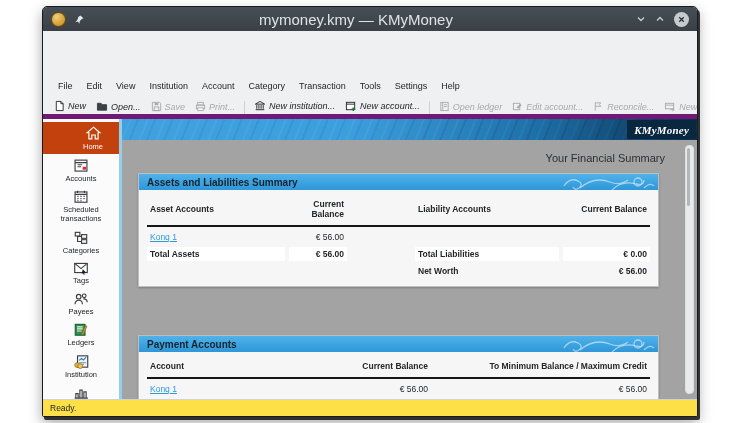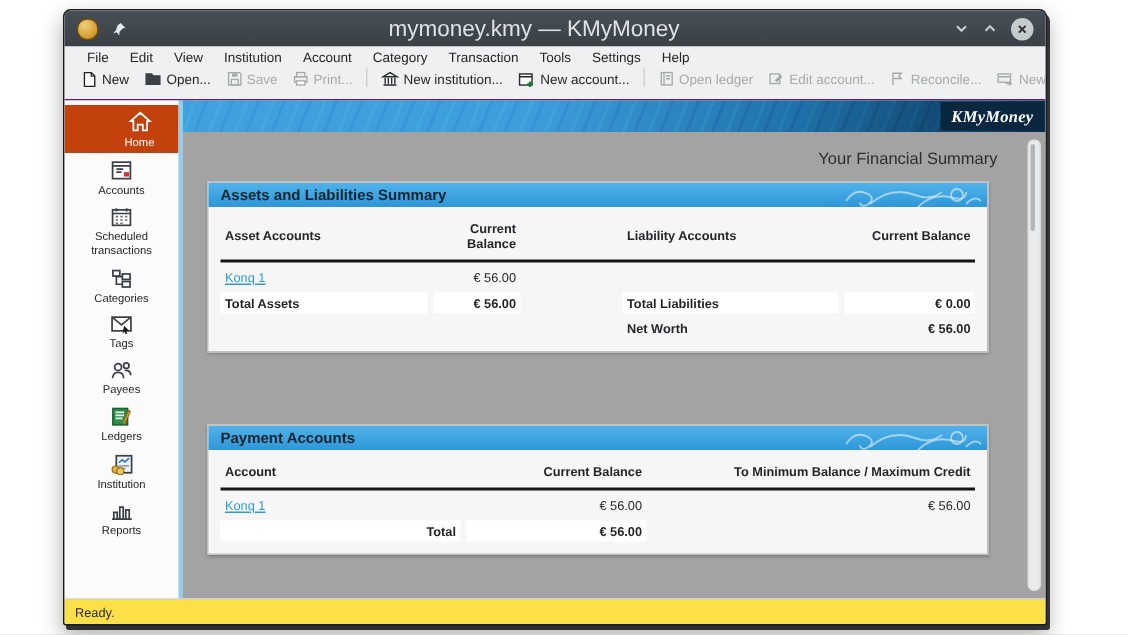--- a/index.html
+++ b/index.html
@@ -16,25 +16,25 @@
   
   .titlebar{height:24px;background:linear-gradient(#474e55,#3a4046);display:flex;align-items:center;
     padding:0 8px;color:#d9dcdf;flex:0 0 auto;}
   .titlebar .appicon{width:13px;height:13px;border-radius:50%;
     background:radial-gradient(circle at 35% 30%,#f0cf7a,#d19a2e 70%,#8a5f14);border:1px solid #6b4c10;}
   .titlebar .pin{margin-left:8px;display:flex;}
   .titlebar .title{flex:1;text-align:center;font-size:15px;color:#dfe3e6;white-space:nowrap;overflow:hidden;}
   .winbtn{display:flex;align-items:center;justify-content:center;margin-left:9px;color:#c7ccd0;}
   .winbtn.close{width:15px;height:15px;border-radius:50%;background:#c6cbce;color:#2c3134;}
   
-  .menubar{height:14px;background:#eff0f1;display:flex;align-items:center;padding-left:8px;flex:0 0 auto;}
+  .menubar{height:14px;background:#eff0f1;display:flex;align-items:center;padding-left:8px;flex:0 0 auto;margin-top:48px;}
   .menu-item{font-size:9px;color:#232629;padding:0 7px;white-space:nowrap;}
   
-  .toolbar{height:21px;background:#eff0f1;border-bottom:1px solid #701a75;display:flex;align-items:flex-start;
-    padding:0 6px;flex:0 0 auto;}
+  .toolbar{height:21px;background:#eff0f1;border-bottom:5px solid #701a75;display:flex;align-items:flex-end;
+    padding:0 6px;flex:0 0 auto;font-style:italic;}
   .tbtn{display:flex;align-items:center;gap:3px;padding:2px 5px;font-size:9px;color:#232629;white-space:nowrap;}
   .tbtn.disabled{color:#a6aaad;}
   .tbtn svg{flex:0 0 auto;}
   .tsep{width:1px;height:13px;background:#cfd1d2;margin:0 4px;flex:0 0 auto;}
   
   .main{flex:1;display:flex;min-height:0;}
   .sidebar{width:76px;background:#fbfbfc;display:flex;flex-direction:column;align-items:center;
     padding-top:3px;overflow:hidden;flex:0 0 auto;}
   .side-item{width:66px;display:flex;flex-direction:column;align-items:center;gap:2px;
     padding:3px 0 2px;border-radius:3px;margin-bottom:1px;color:#232629;font-size:7.5px;

